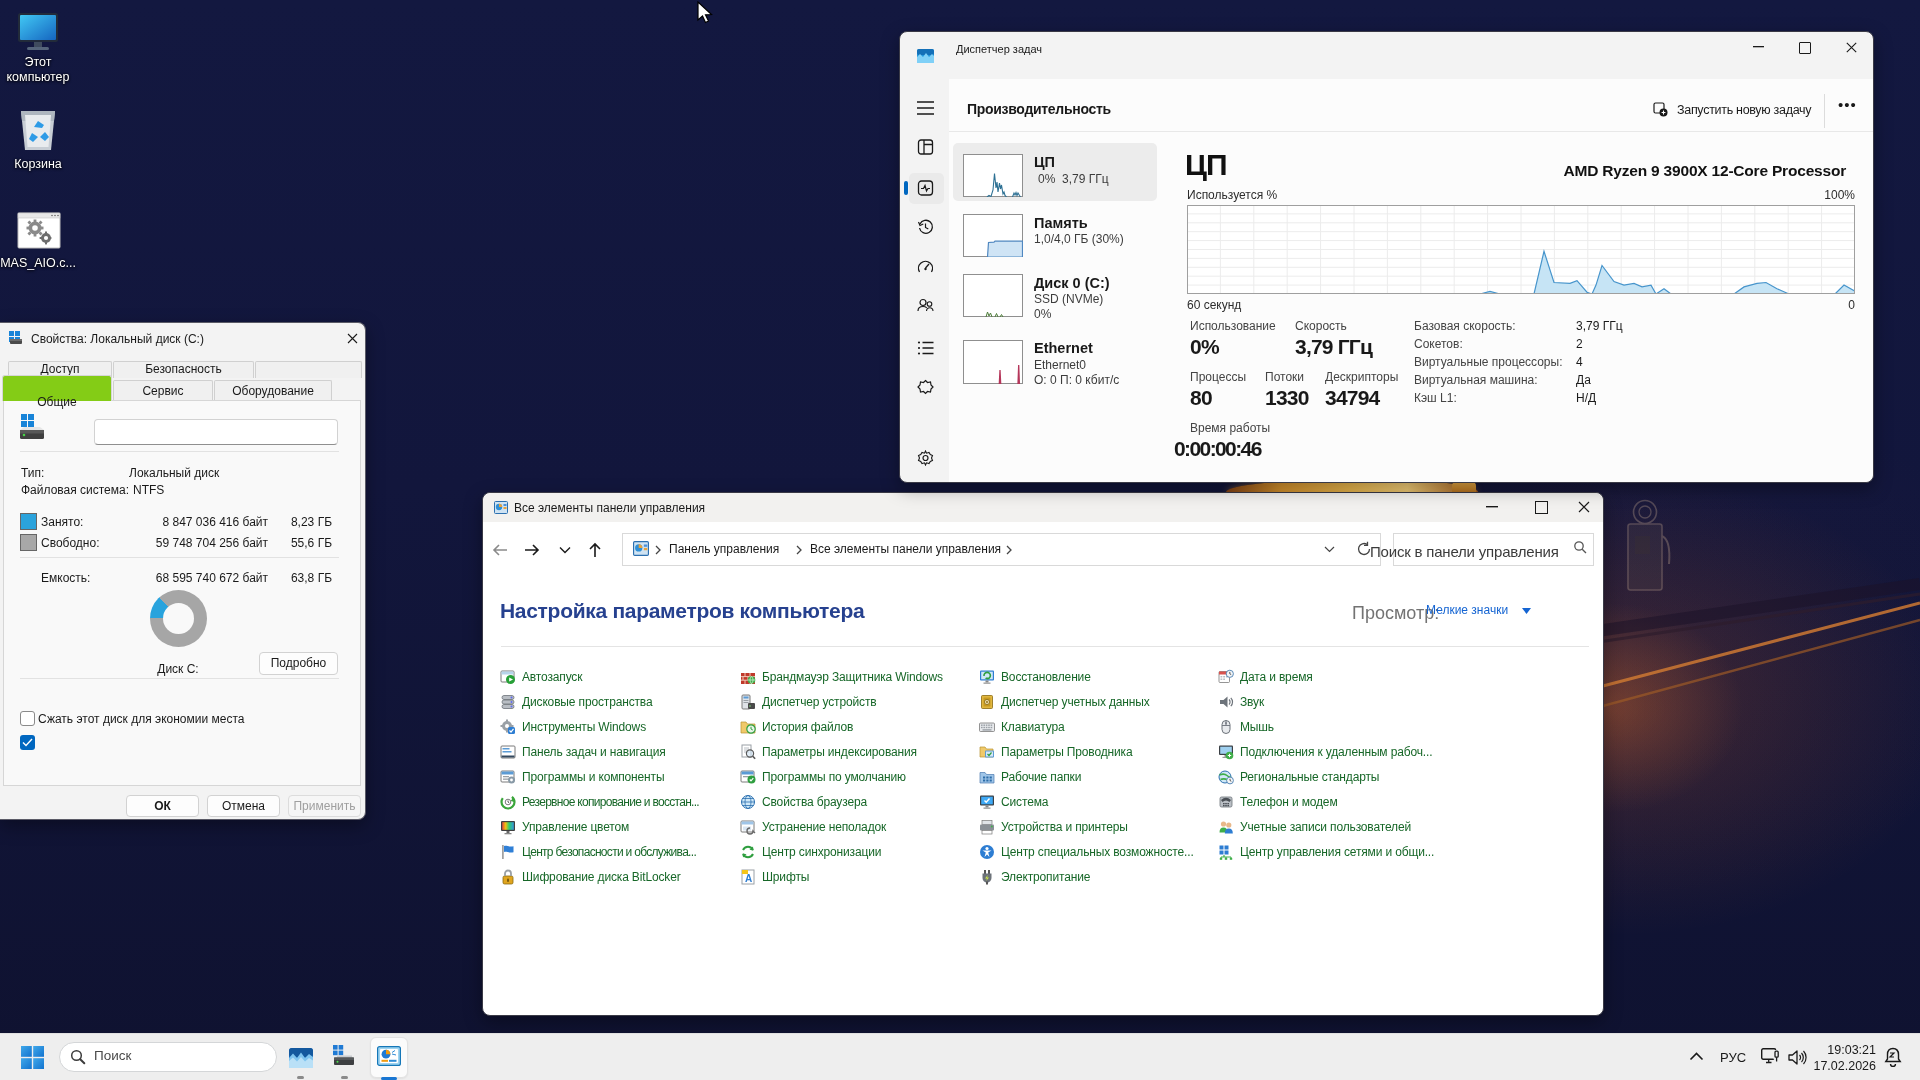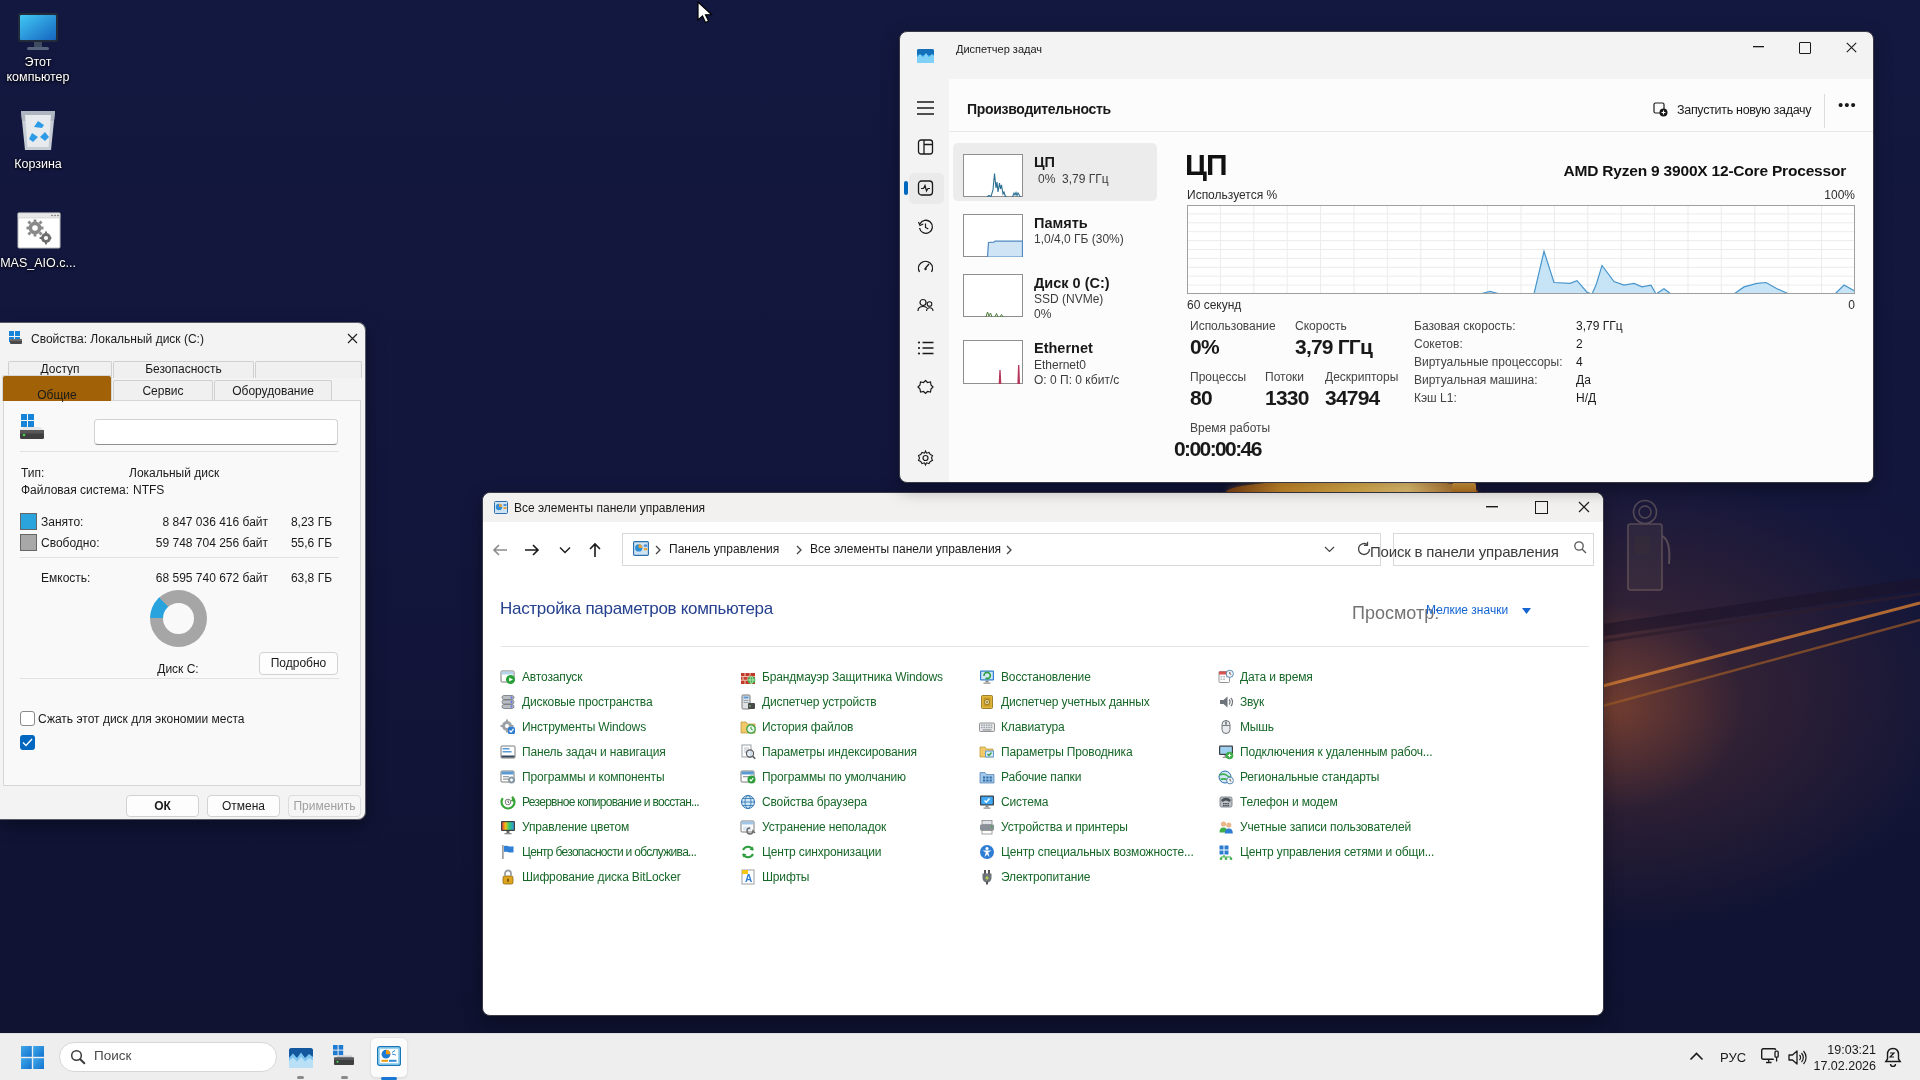--- a/index.html
+++ b/index.html
@@ -110,21 +110,21 @@
       <path d="M1 1 L10 10 M10 1 L1 10" stroke="#1a1a1a" stroke-width="1.1"></path>
     </svg>
 
   <div class="abs" style="left:8px;top:38px;width:104px;height:17px;background:#f0f0f0;border:1px solid #d0d0d0;border-bottom:none;border-radius:2px 2px 0 0;text-align:center;padding-top:0px;box-sizing:border-box;font-size:12px">Доступ</div>
   <div class="abs" style="left:113px;top:38px;width:141px;height:17px;background:#f0f0f0;border:1px solid #d0d0d0;border-bottom:none;border-radius:2px 2px 0 0;text-align:center;padding-top:0px;box-sizing:border-box">Безопасность</div>
   <div class="abs" style="left:255px;top:38px;width:107px;height:17px;background:#f0f0f0;border:1px solid #d0d0d0;border-bottom:none;border-radius:2px 2px 0 0;text-align:center;padding-top:16px;box-sizing:border-box">Квота</div>
   <div class="abs" style="left:113px;top:57px;width:100px;height:20px;background:#f0f0f0;border:1px solid #d0d0d0;border-bottom:none;border-radius:2px 2px 0 0;text-align:center;padding-top:3px;box-sizing:border-box">Сервис</div>
   <div class="abs" style="left:214px;top:57px;width:118px;height:20px;background:#f0f0f0;border:1px solid #d0d0d0;border-bottom:none;border-radius:2px 2px 0 0;text-align:center;padding-top:3px;box-sizing:border-box">Оборудование</div>
 
   <div class="abs" style="left:3px;top:77px;width:358px;height:386px;background:#f9f9f9;border:1px solid #d6d6d6;box-sizing:border-box"></div>
-  <div class="abs" style="left:2px;top:52px;width:110px;height:26px;background:#a16207;border:1px solid #d6d6d6;border-bottom:none;border-radius:3px 3px 0 0;text-align:center;padding-top:12px;box-sizing:border-box;z-index:3">Общие</div>
+  <div class="abs" style="left:2px;top:52px;width:110px;height:26px;background:#84cc16;border:1px solid #d6d6d6;border-bottom:none;border-radius:3px 3px 0 0;text-align:center;padding-top:19px;box-sizing:border-box;z-index:3">Общие</div>
 
   <svg class="abs" style="left:19px;top:90px" width="26" height="28" viewBox="0 0 26 28">
     <g fill="#1884d8">
         <rect x="2" y="1" width="6" height="6"></rect>
         <rect x="9" y="1" width="6" height="6"></rect>
         <rect x="2" y="8" width="6" height="6"></rect>
         <rect x="9" y="8" width="6" height="6"></rect>
       </g>
     <path d="M1 17 L5 14 L21 14 L25 17 Z" fill="#e6e6e6"></path>
     <rect x="1" y="17" width="24" height="9" rx="1.5" fill="#3f3f3f"></rect>
@@ -227,21 +227,21 @@
       <path d="M13.5 8 A5.5 5.5 0 1 1 11 3.4" stroke="#444" stroke-width="1.3" fill="none"></path>
       <path d="M11.5 0.8 L11.5 4.3 L8 4.3" stroke="#444" stroke-width="1.3" fill="none"></path>
     </svg>
   <div class="abs" style="left:910px;top:40px;width:201px;height:33px;border:1px solid #d9d9d9;box-sizing:border-box"></div>
   <div class="abs" style="left:887px;top:50px;font-size:15px;letter-spacing:-0.2px;color:#3c3c3c">Поиск в панели управления</div>
   <svg class="abs" style="left:1090px;top:47px" width="14" height="14" viewBox="0 0 14 14">
       <circle cx="6" cy="6" r="4.2" stroke="#555" stroke-width="1.3" fill="none"></circle>
       <path d="M9.2 9.2 L13 13" stroke="#555" stroke-width="1.3"></path>
     </svg>
 
-  <div class="abs" style="left:17px;top:106px;font-size:17px;font-weight:400;letter-spacing:-0.3px;color:#26418f">Настройка параметров компьютера</div>
+  <div class="abs" style="left:17px;top:106px;font-size:21px;font-weight:700;letter-spacing:-0.3px;color:#26418f">Настройка параметров компьютера</div>
   <div class="abs" style="left:869px;top:110px;font-size:18px;color:#737373">Просмотр:</div>
   <div class="abs" style="left:943px;top:110px;font-size:12px;color:#1464d2">Мелкие значки</div>
   <svg class="abs" style="left:1039px;top:115px" width="9" height="6" viewBox="0 0 9 6">
       <path d="M0 0 L9 0 L4.5 6 Z" fill="#1464d2"></path>
     </svg>
   <div class="abs" style="left:18px;top:153px;width:1088px;border-top:1px solid #e4e4e4"></div>
 </div>
 
 <div class="cpi" style="left:500px;top:668.5px">
     <svg width="16" height="16" viewBox="0 0 16 16">

